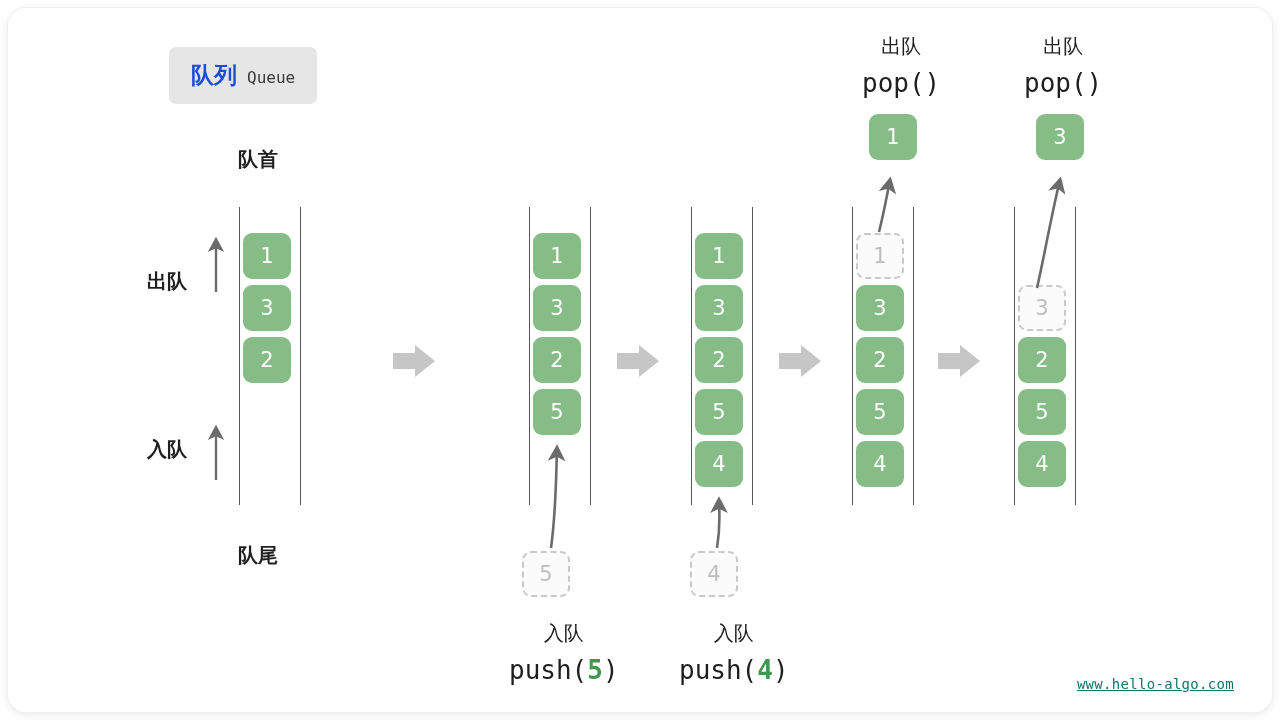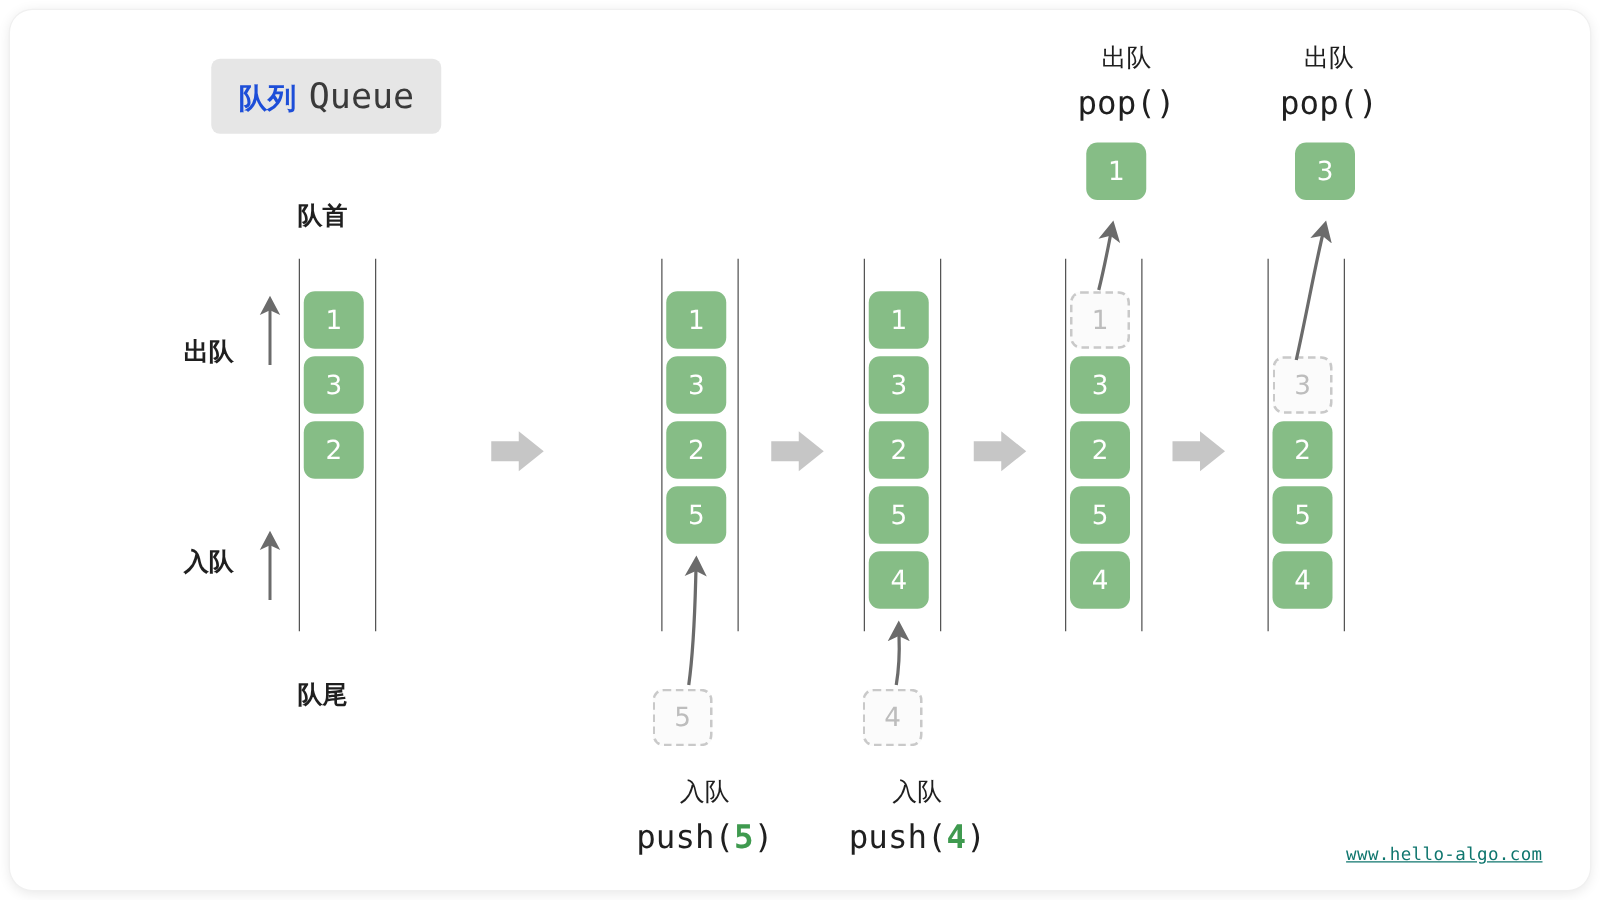--- a/index.html
+++ b/index.html
@@ -14,21 +14,21 @@
   }
   .stage{position:absolute;left:0;top:0;width:1280px;height:720px;}
 
   .title-badge{
     position:absolute;left:169px;top:47px;
     padding:13px 22px;background:#e6e6e6;border-radius:7px;
     display:flex;align-items:baseline;gap:10px;white-space:nowrap;
   }
   .title-cn{font-size:23px;font-weight:bold;color:#1d4ed8;
     font-family:"DejaVu Sans","Liberation Sans",sans-serif;}
-  .title-en{font-size:28px;color:#3a3a3a;
+  .title-en{font-size:16px;color:#3a3a3a;
     font-family:"DejaVu Sans Mono","Liberation Mono",monospace;}
 
   .rail{position:absolute;width:1px;background:#555;}
   .cell{
     position:absolute;width:48px;height:46px;border-radius:9px;
     background:#86bd86;color:#fff;font-size:21px;
     display:flex;align-items:center;justify-content:center;
     font-family:"DejaVu Sans","Liberation Sans",sans-serif;
   }
   .cell.ghost{
@@ -61,21 +61,21 @@
 
 <div id="card"></div>
 
 <div class="stage">
 
   <div class="title-badge">
     <span class="title-cn">队列</span>
     <span class="title-en">Queue</span>
   </div>
 
-  <div class="lbl lbl-head" style="left:238px;top:159px;">队首</div>
+  <div class="lbl lbl-head" style="left:238px;top:146px;">队首</div>
   <div class="lbl lbl-head" style="left:238px;top:542px;text-align:center;">队尾</div>
   <div class="lbl lbl-side" style="left:147px;top:268px;">出队</div>
   <div class="lbl lbl-side" style="left:147px;top:436px;">入队</div>
 
   <div class="rail" style="left:239px;top:207px;height:298px;"></div>
   <div class="rail" style="left:300px;top:207px;height:298px;"></div>
   <div class="cell" style="left:243px;top:233px;">1</div>
   <div class="cell" style="left:243px;top:285px;">3</div>
   <div class="cell" style="left:243px;top:337px;">2</div>
 

